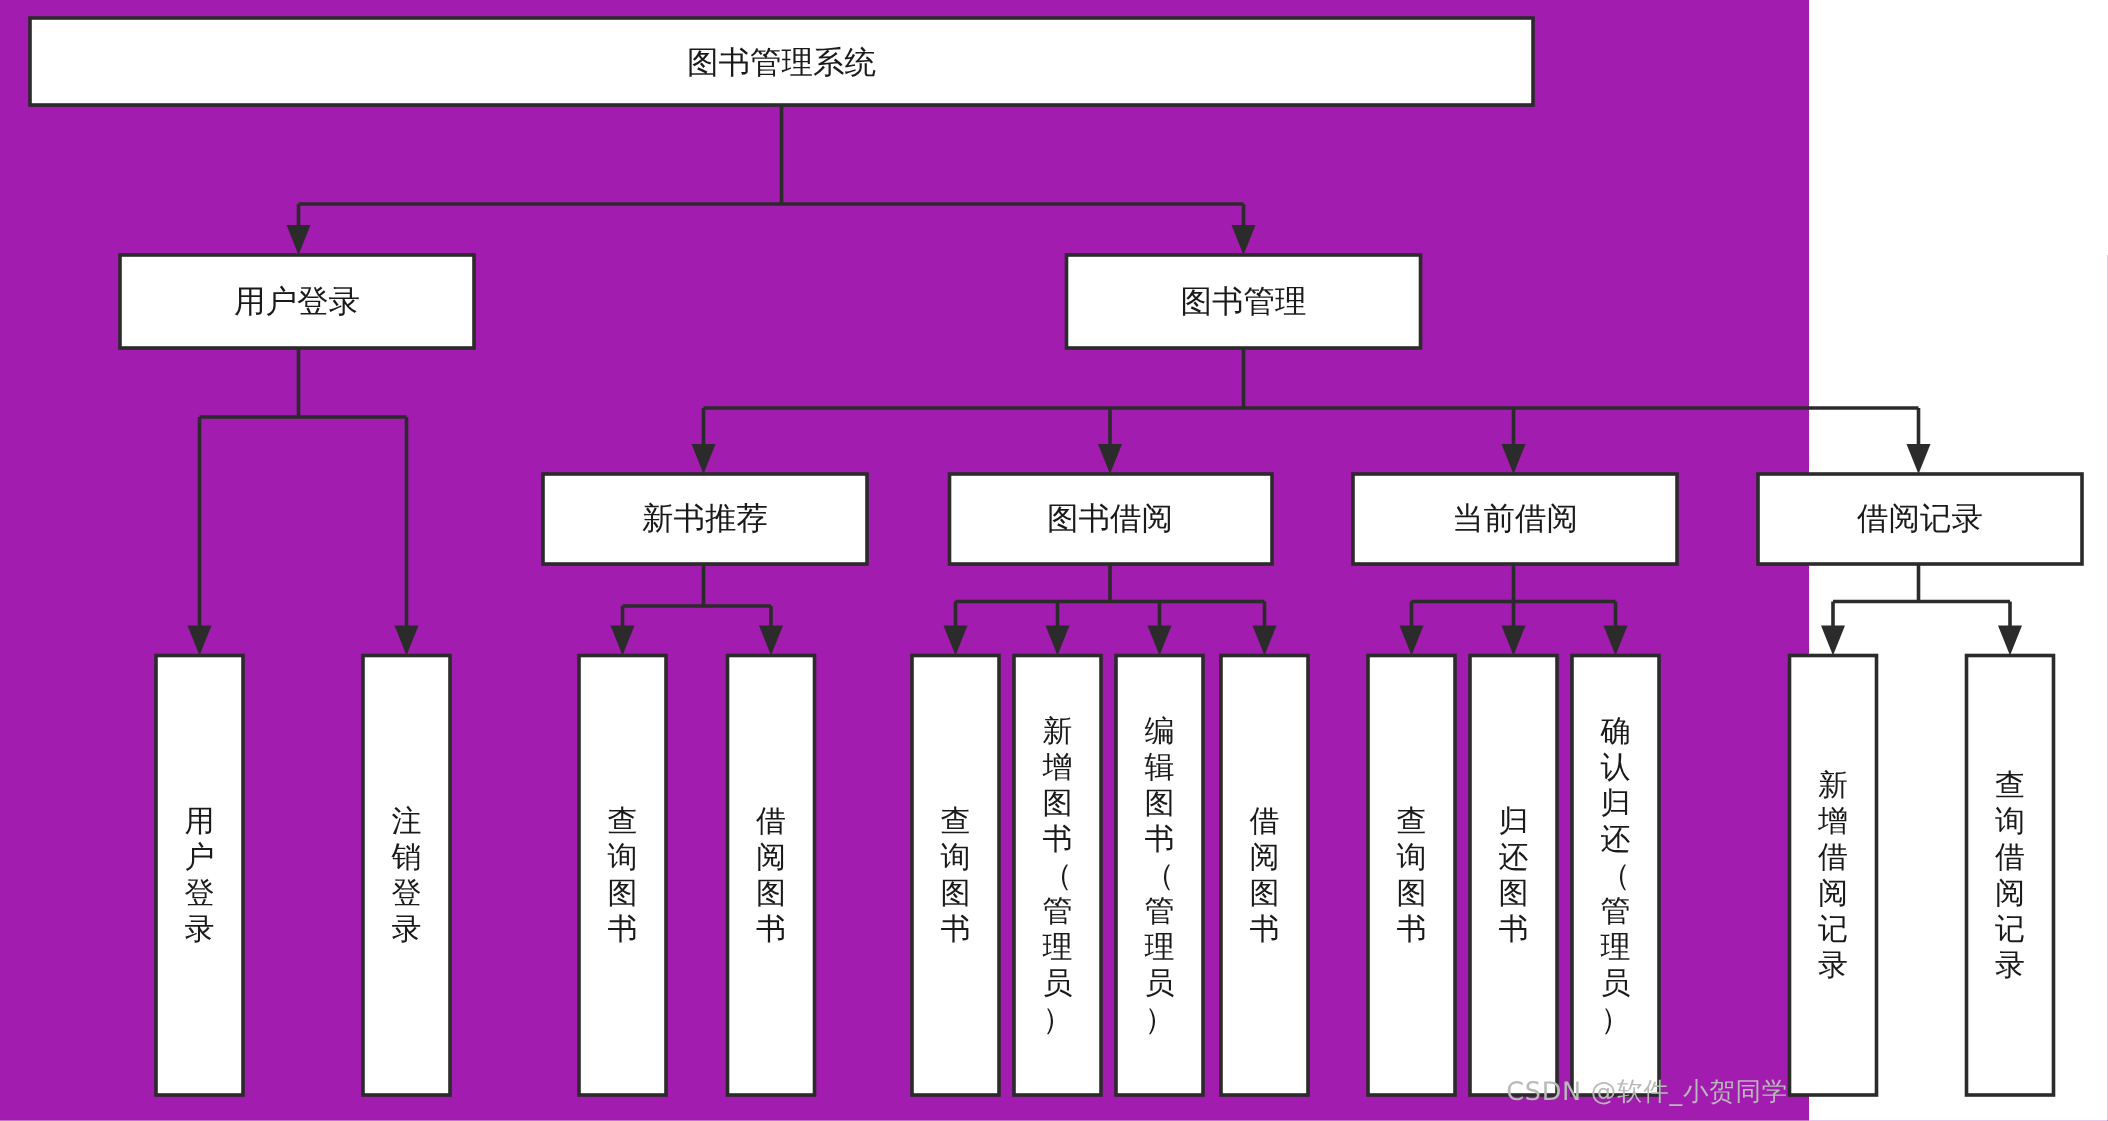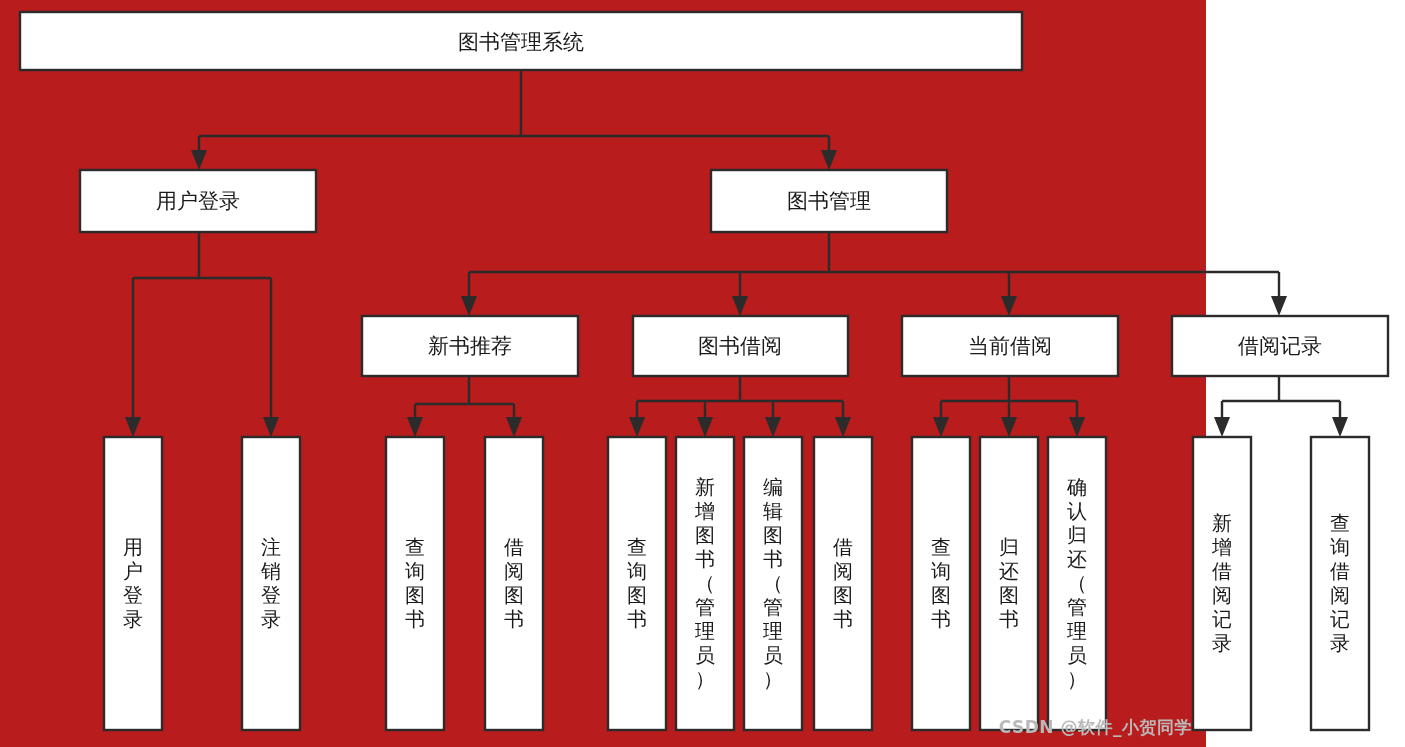--- a/index.html
+++ b/index.html
@@ -11,21 +11,21 @@
   body {
     width: 1405px;
     height: 747px;
     overflow: hidden;
     font-family: "DejaVu Sans", "Liberation Sans", sans-serif;
   }
   #diagram-root {
     position: relative;
     width: 1206px;
     height: 747px;
-    background: #b91c1c;
+    background: #a21caf;
   }
   svg#diagram-canvas {
     position: absolute;
     top: 0;
     left: 0;
     width: 1405px;
     height: 747px;
     display: block;
   }
   .node-box {
@@ -59,21 +59,20 @@
   .watermark {
     position: absolute;
     right: 14px;
     bottom: 8px;
     font-family: "DejaVu Sans", "Liberation Sans", sans-serif;
     font-size: 17px;
     color: #b9b9b9;
     white-space: nowrap;
     letter-spacing: 0.5px;
     pointer-events: none;
-    font-weight: bold;
   }
 </style>
 </head>
 <body>
 
 <div id="diagram-root">
 
   <svg id="diagram-canvas" viewBox="0 0 1405 747" xmlns="http://www.w3.org/2000/svg">
 
     <g>

